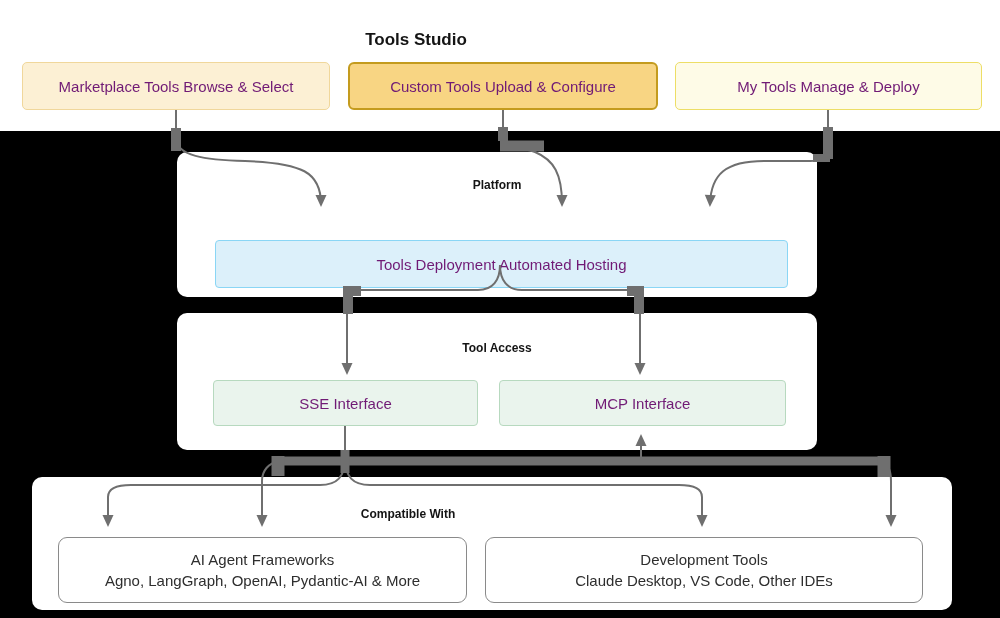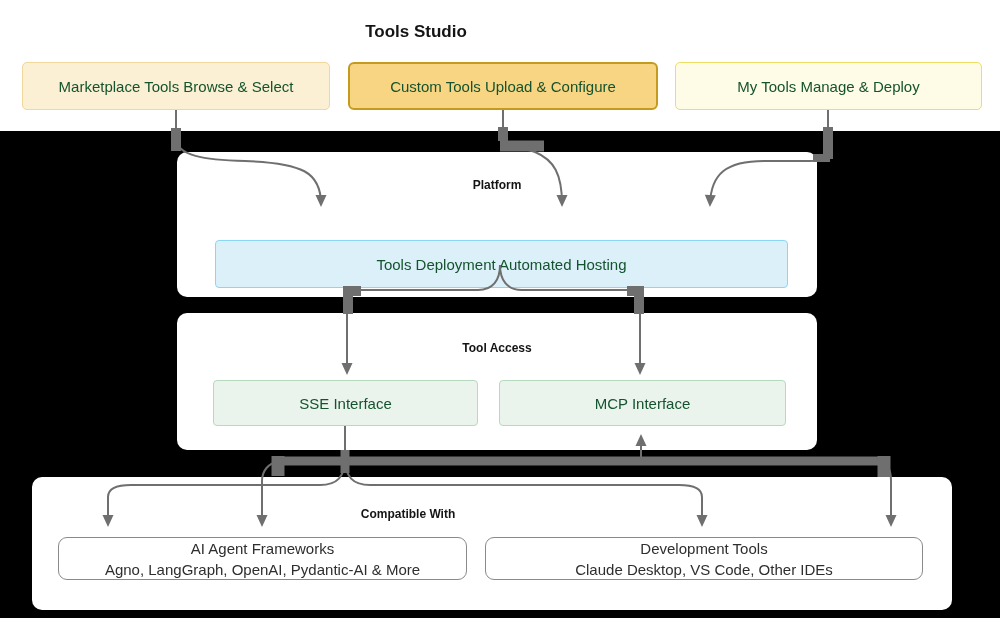--- a/index.html
+++ b/index.html
@@ -10,38 +10,38 @@
   }
   .abs{position:absolute;box-sizing:border-box;}
   .top-area{left:0;top:0;width:1000px;height:131px;background:#fff;}
   .panel{background:#fff;border-radius:10px;}
   .platform-panel{left:177px;top:152px;width:640px;height:145px;}
   .access-panel{left:177px;top:313px;width:640px;height:137px;}
   .compat-panel{left:32px;top:477px;width:920px;height:133px;}
   .sec-title{
     text-align:center;font-weight:bold;color:#141414;font-size:12px;line-height:18px;
   }
-  .main-title{left:0;top:23px;width:832px;font-size:17px;}
+  .main-title{left:0;top:31px;width:832px;font-size:17px;}
   .platform-title{left:177px;top:176px;width:640px;}
   .access-title{left:177px;top:339px;width:640px;}
   .compat-title{left:32px;top:505px;width:752px;}
   .node{
     display:flex;align-items:center;justify-content:center;text-align:center;
-    font-size:15px;color:#14532d;border-style:solid;border-width:1.5px;border-radius:5px;
+    font-size:15px;color:#701a75;border-style:solid;border-width:1.5px;border-radius:5px;
   }
   .studio-box{height:48px;top:62px;}
   .box-marketplace{left:22px;width:308px;}
   .box-custom{left:348px;width:310px;border-width:2px;border-radius:6px;}
   .box-mytools{left:675px;width:307px;}
   .hosting-box{left:215px;top:217px;width:573px;height:48px;border-radius:4px;margin-top:23px;}
   .iface-box{top:380px;height:46px;border-radius:4px;}
   .sse-box{left:213px;width:265px;}
   .mcp-box{left:499px;width:287px;}
   .target-box{
-    top:537px;height:43px;background:#fff;border:1.5px solid #8a8a8a;border-radius:9px;
+    top:537px;height:66px;background:#fff;border:1.5px solid #8a8a8a;border-radius:9px;
     display:flex;flex-direction:column;align-items:center;justify-content:center;
     font-size:15px;color:#2e2e2e;line-height:21px;text-align:center;
   }
   .target-left{left:58px;width:409px;}
   .target-right{left:485px;width:438px;}
   .connectors{left:0;top:0;width:1000px;height:618px;pointer-events:none;}
   .ln{fill:none;stroke:#6f6f6f;stroke-width:2px;}
   .thk{fill:none;stroke:#6f6f6f;}
 </style>
 </head>

